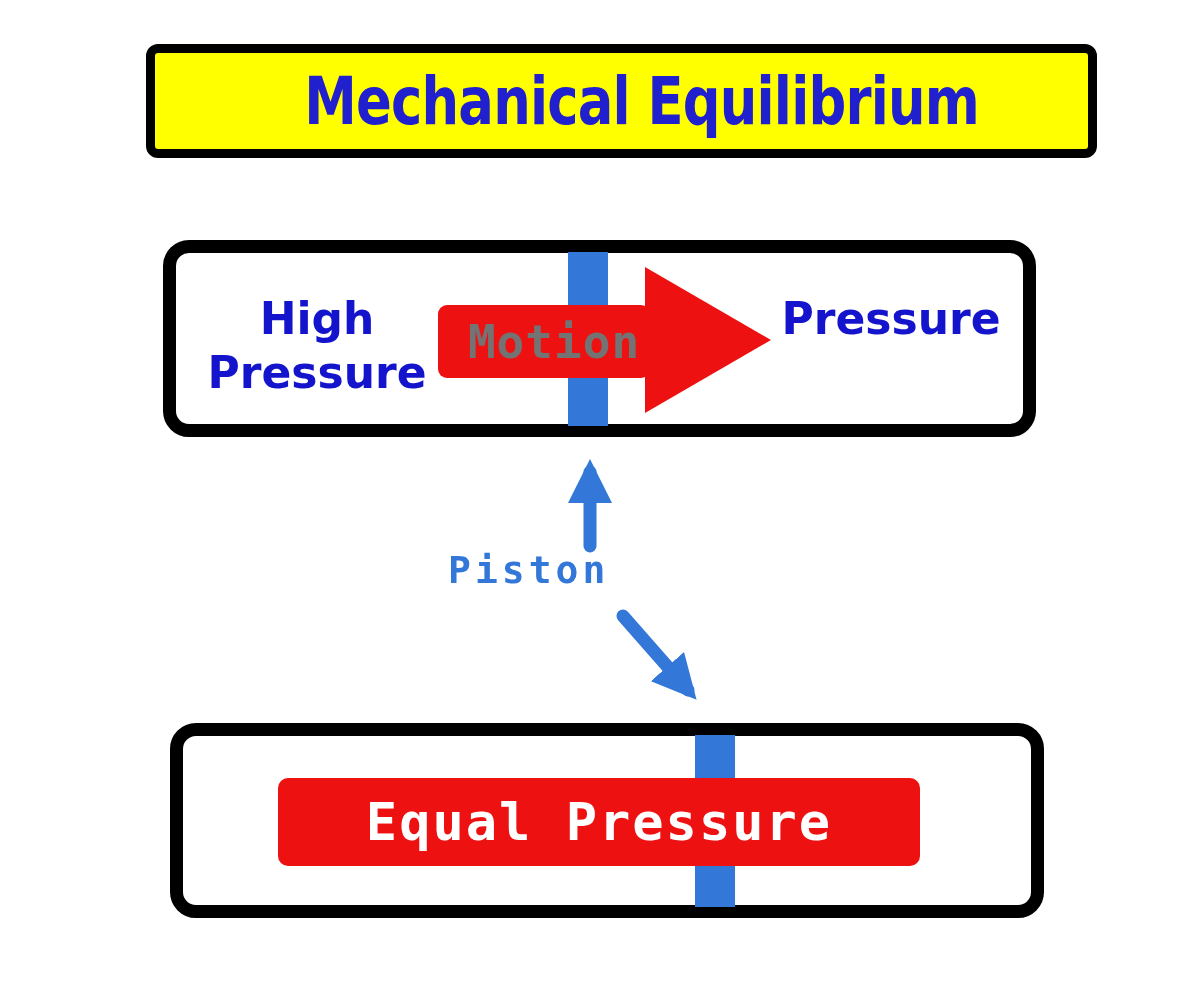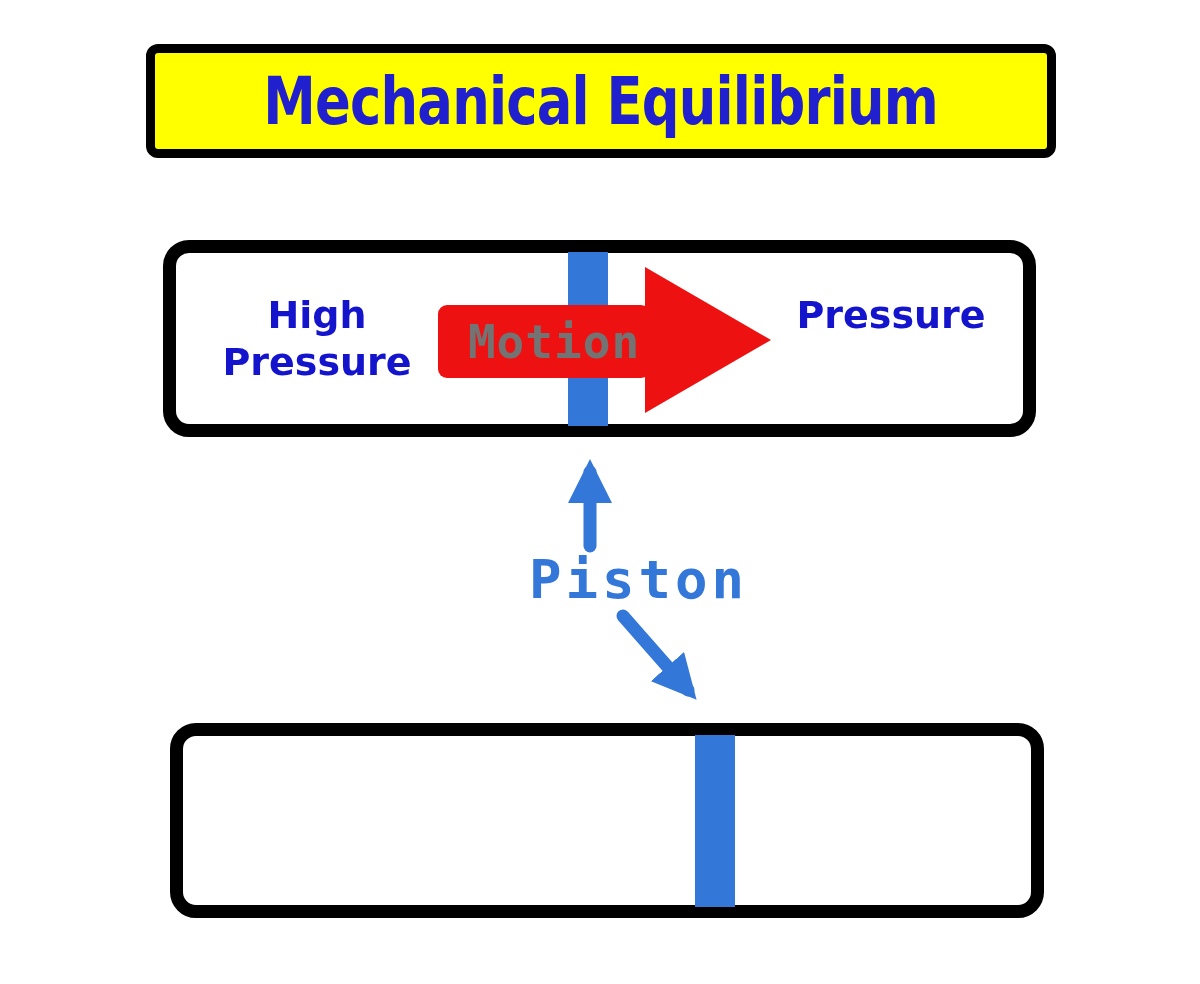--- a/index.html
+++ b/index.html
@@ -17,21 +17,21 @@
   }
   .abs { position: absolute; }
 
   
   #title-box {
     left: 146px; top: 44px;
     width: 892px; height: 96px;
     background: var(--yellow);
     border: 9px solid var(--black);
     border-radius: 12px;
-    display: flex; align-items: center; justify-content: center;
+    display: flex; align-items: center; justify-content: center; padding-left: 41px;
   }
   #title-box .title-text {
     color: var(--title_blue);
     font-size: 66px;
     font-weight: bold;
     white-space: nowrap;
     transform: scaleX(0.80);
     letter-spacing: -1px;
   }
 
@@ -73,35 +73,35 @@
     font-size: 46px;
     letter-spacing: 1px;
   }
 
   
   .pressure-label {
     width: 230px;
     text-align: center;
     color: var(--label_blue);
     font-weight: bold;
-    font-size: 38px;
+    font-size: 44px;
     line-height: 1.23;
   }
   #high-pressure-label { left: 202px; top: 292px; }
   #low-pressure-label  { left: 776px; top: 292px; }
 
   
   #piston-label {
     left: 448px; top: 548px;
     width: 300px;
-    text-align: right;
+    text-align: left;
     color: var(--piston_blue);
     font-family: "DejaVu Sans Mono", monospace;
     font-weight: bold;
-    font-size: 54px;
+    font-size: 38px;
     letter-spacing: 4px;
   }
 
   
   #equal-pressure-box {
     left: 278px; top: 778px;
     width: 642px; height: 88px;
     background: var(--red);
     border-radius: 10px;
     display: flex; align-items: center; justify-content: center;
@@ -152,14 +152,17 @@
       </marker>
     </defs>
     <line x1="590" y1="546" x2="590" y2="472" stroke="#3377D8" stroke-width="13" stroke-linecap="round" marker-end="url(#blue-arrowhead)"></line>
     <line x1="623" y1="616" x2="688" y2="690" stroke="#3377D8" stroke-width="13" stroke-linecap="round" marker-end="url(#blue-arrowhead)"></line>
   </svg>
 
   <div class="abs" id="piston-label">Piston</div>
 
   <div class="abs chamber" id="lower-chamber"></div>
   <div class="abs piston-bar" id="lower-piston-bar"></div>
+  <div class="abs" id="equal-pressure-box">
+    <span class="banner-text">Equal Pressure</span>
+  </div>
 
 </div>
 
 </body></html>

